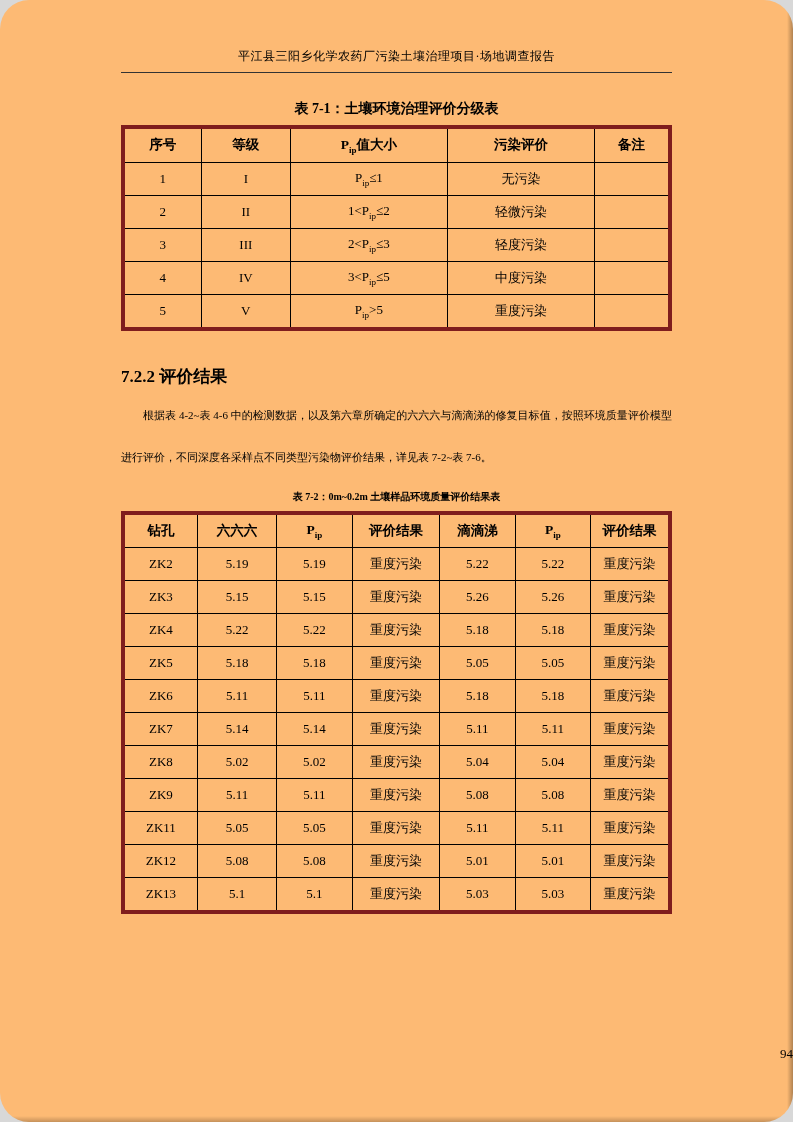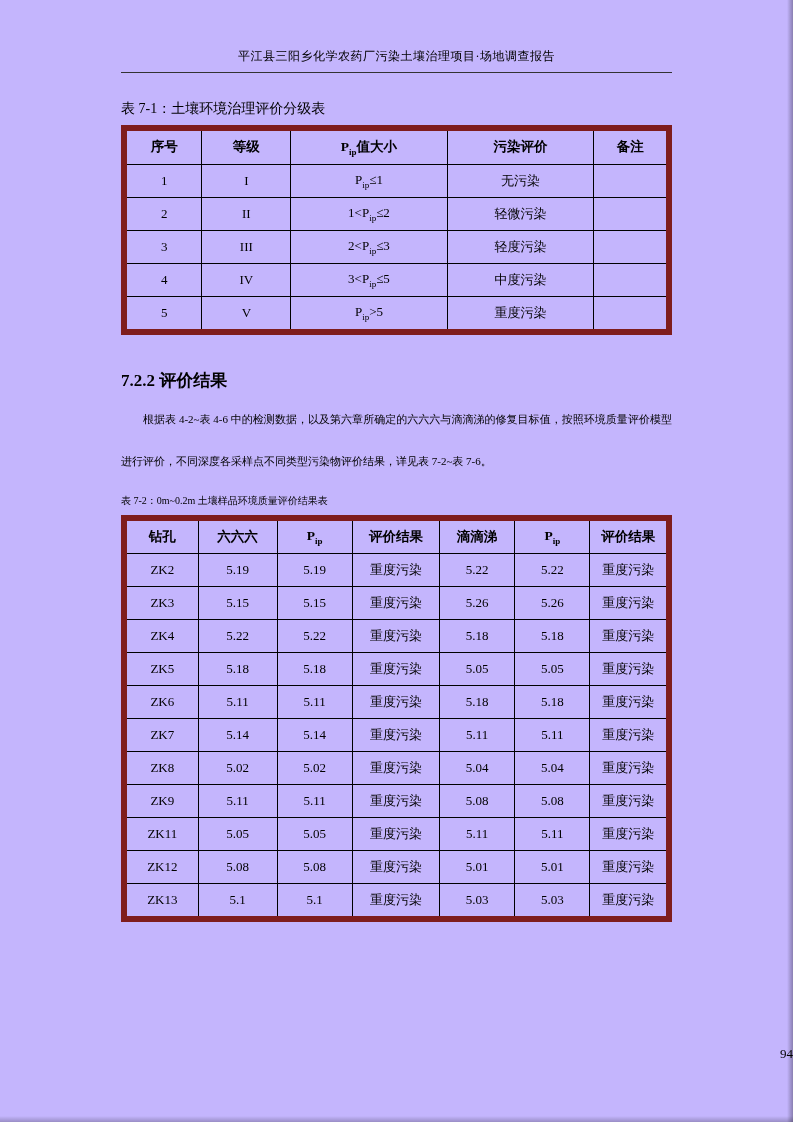--- a/index.html
+++ b/index.html
@@ -1,24 +1,25 @@
 <!DOCTYPE html>
 <html><head>
 <meta charset="utf-8">
 <style>
   html, body { margin: 0; padding: 0; background: #d8d8d8; }
   .page {
     position: relative;
     width: 793px;
     height: 1122px;
     margin: 0 auto;
-    background: #c4b5fd;
+    background: #fdba74;
     font-family: "Liberation Serif", serif;
     color: #000;
     overflow: hidden;
+    border-radius: 29px;
   }
   
   .page::after {
     content: '';
     position: absolute; top: 0; right: 0; width: 6px; height: 100%;
     background: linear-gradient(to right, rgba(0,0,0,0), rgba(0,0,0,0.30));
     pointer-events: none;
   }
   .page::before {
     content: '';
@@ -33,31 +34,31 @@
     font-size: 12px;
     letter-spacing: 0.5px;
     padding-bottom: 7px;
     border-bottom: 1px solid #333;
   }
   .content {
     position: absolute;
     top: 100px; left: 121px; width: 551px;
   }
   .caption {
-    text-align: left;
-    font-weight: normal;
+    text-align: center;
+    font-weight: bold;
     font-size: 14px;
     margin: 0 0 7px 0;
   }
   .caption.small { font-size: 10px; }
   table {
     width: 100%;
     border-collapse: collapse;
     table-layout: fixed;
-    border: 6px solid #7f1d1d;
+    border: 4px solid #7f1d1d;
   }
   th, td {
     border: 1px solid #000;
     text-align: center;
     vertical-align: middle;
     font-size: 13px;
     padding: 7px 2px;
     height: 17px;
     overflow: hidden;
     white-space: nowrap;

